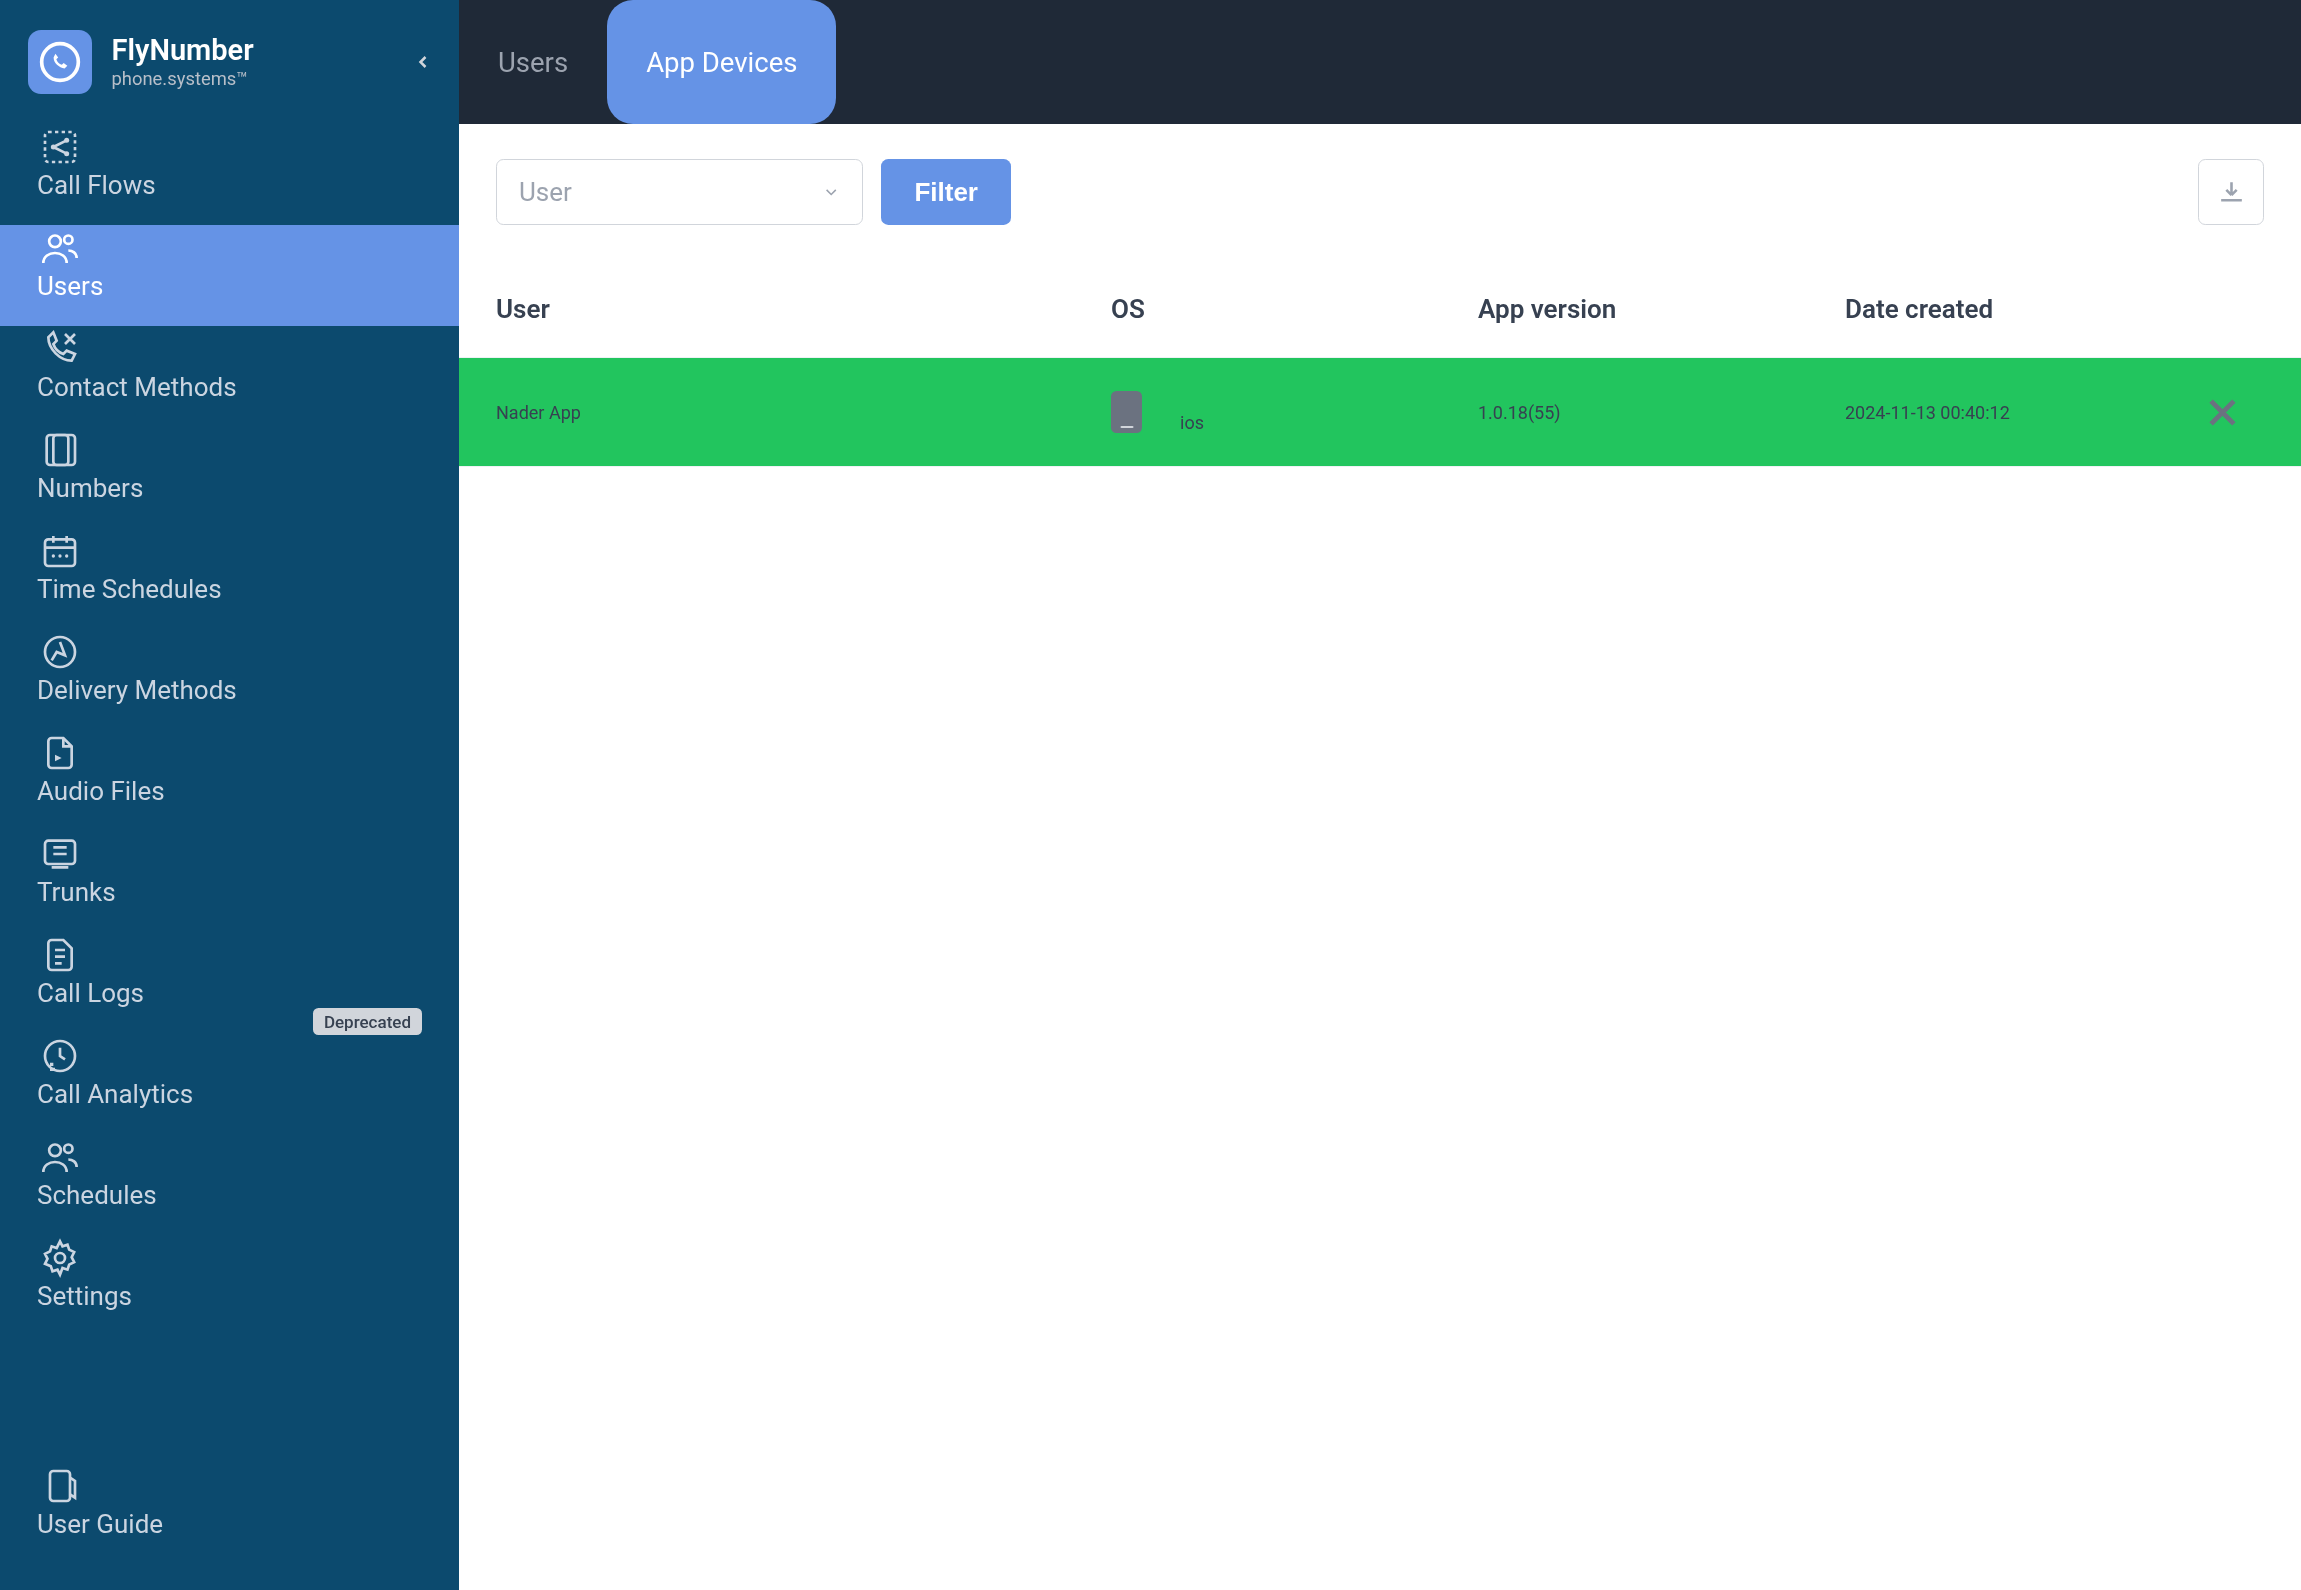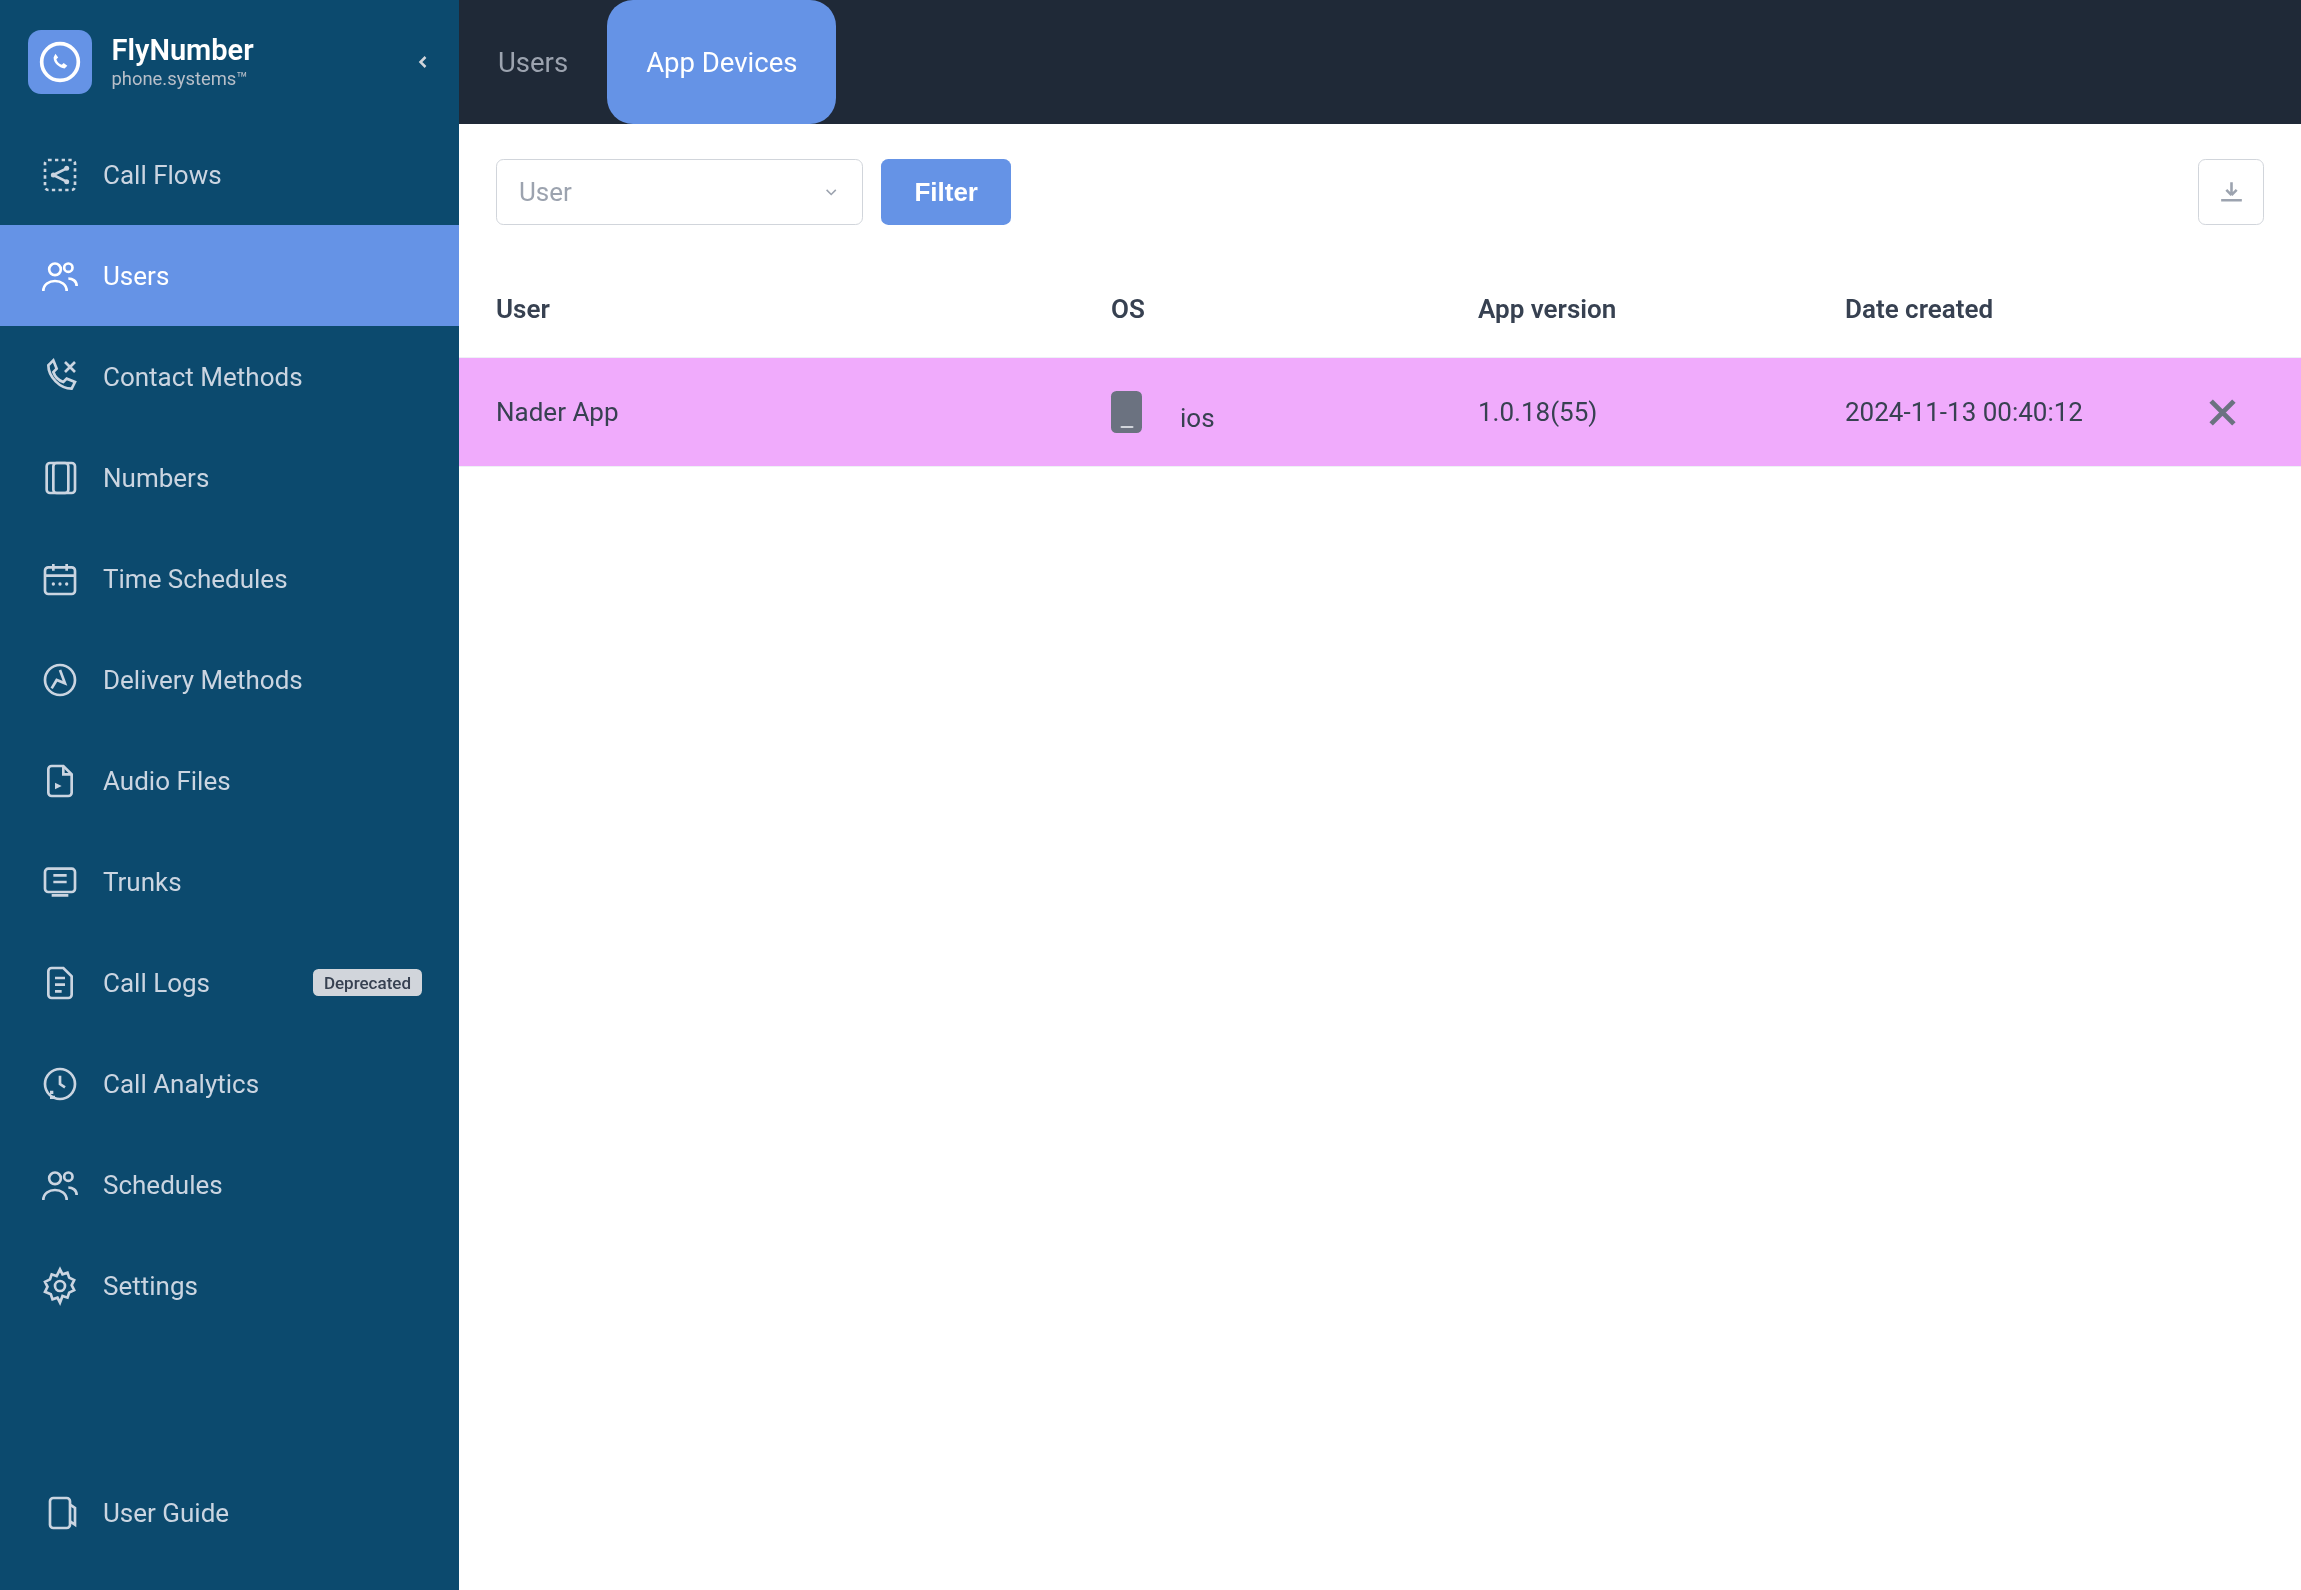--- a/index.html
+++ b/index.html
@@ -72,26 +72,27 @@
       width: 20px;
       height: 20px;
     }
     .nav {
       flex: 1;
       display: flex;
       flex-direction: column;
     }
     .nav-item {
       display: flex;
-      align-items: center;
+      align-items: flex-start;
       padding: 0 37px;
       height: 101px;
       color: #cbd5e1;
       cursor: pointer;
       font-size: 26px;
+      flex-direction: column;
     }
     .nav-item.active {
       background: #6593e6;
       color: #fff;
     }
     .nav-item .nav-icon {
       width: 46px;
       height: 46px;
       margin-right: 20px;
       display: flex;
@@ -211,23 +212,23 @@
       padding: 0 37px;
     }
     .thead {
       height: 97px;
       font-size: 26px;
       font-weight: 600;
       color: #374151;
     }
     .trow {
       height: 110px;
-      font-size: 26px;
+      font-size: 18px;
       color: #374151;
-      background: #f0abfc;
+      background: #22c55e;
       border-top: 0.9px solid #eef1f5;
       border-bottom: 0.9px solid #eef1f5;
     }
     .os-cell {
       display: flex;
       align-items: flex-end;
       gap: 38px;
     }
     .os-icon {
       width: 31px;

